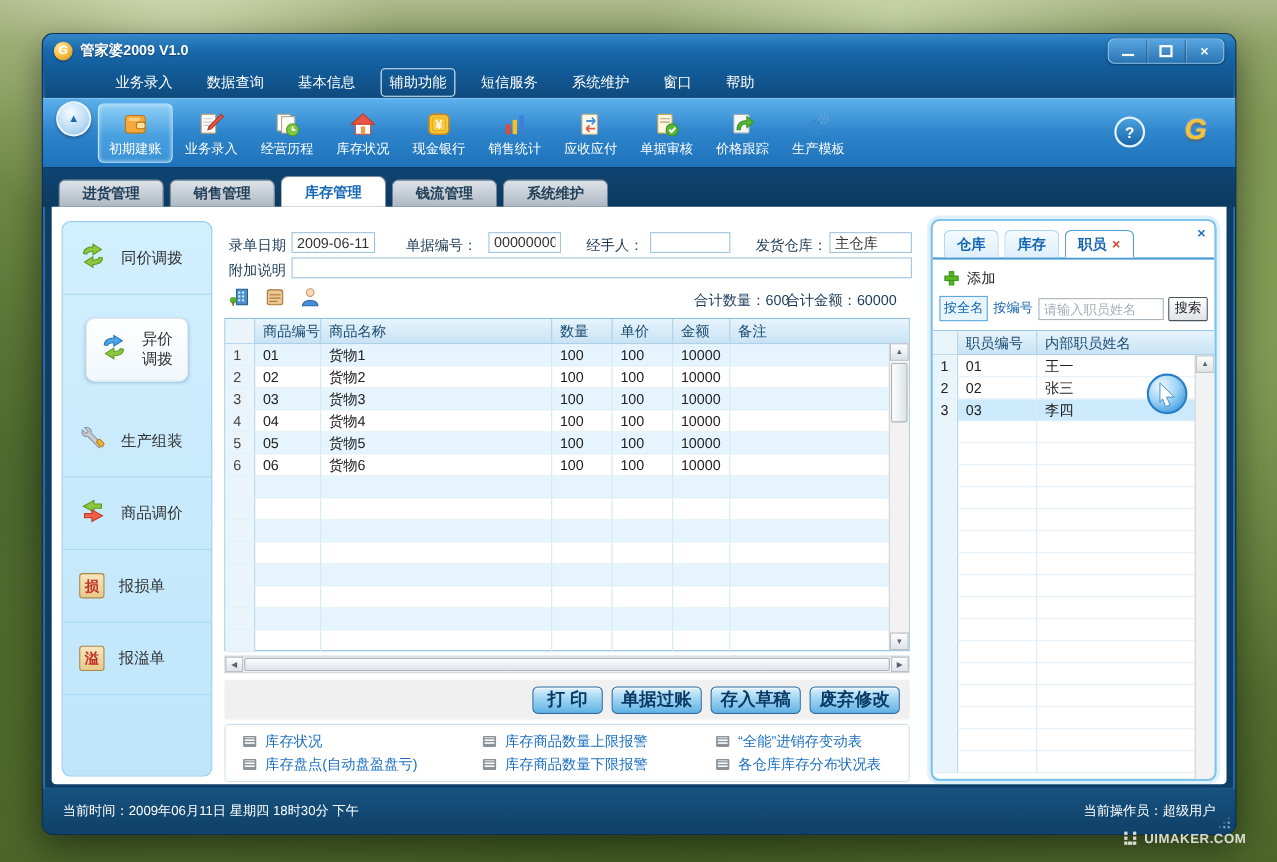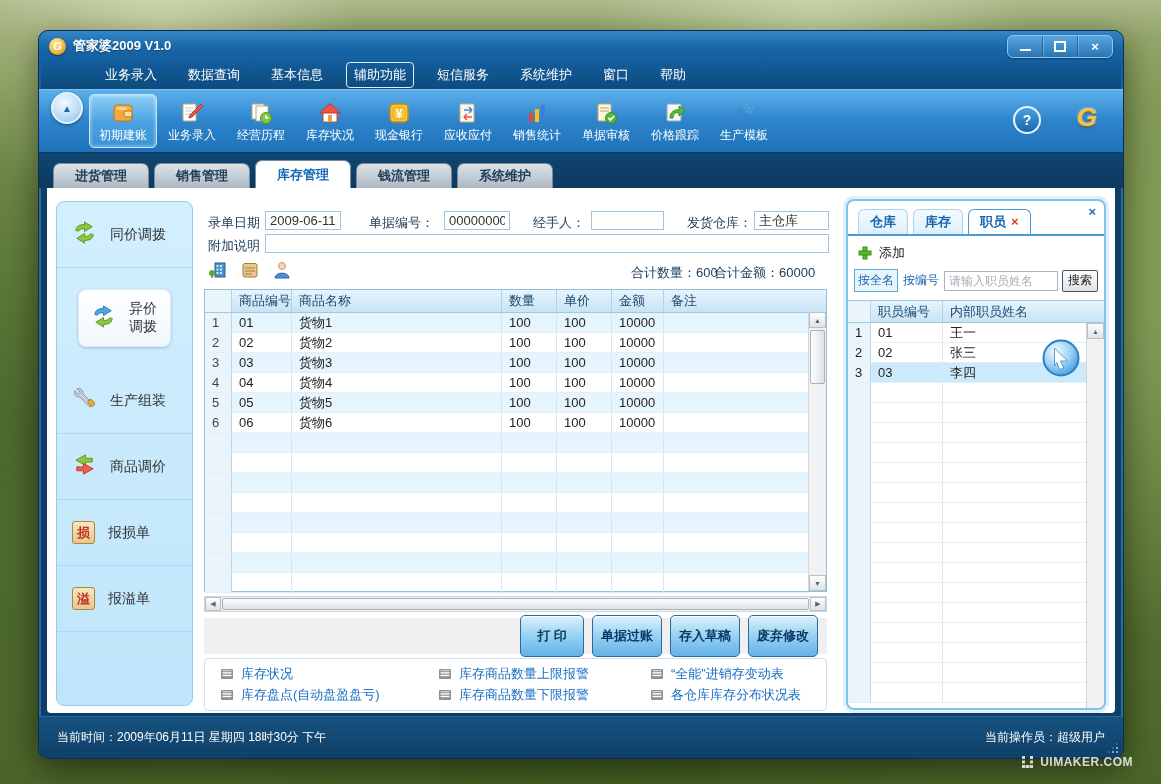--- a/index.html
+++ b/index.html
@@ -97,22 +97,22 @@
   .vthumb{position:absolute;left:1px;right:1px;top:18px;height:52px;background:linear-gradient(90deg,#fdfdfd,#dde2e6);
     border:1px solid #aab2ba;border-radius:2px;}
   .hscroll{position:absolute;left:3px;top:408px;width:623px;height:16px;background:#f2f2f2;border:1px solid #cfd6dc;box-sizing:border-box;}
   .hscroll .sc-arrow{position:absolute;top:0;bottom:0;width:16px;height:auto;}
   .hscroll .left{left:0;} .hscroll .right{right:0;}
   .hthumb{position:absolute;top:1px;bottom:1px;left:17px;right:17px;background:linear-gradient(180deg,#fdfdfd,#dde2e6);
     border:1px solid #aab2ba;border-radius:2px;}
   
   .actbar{position:absolute;left:3px;top:430px;width:623px;height:36px;background:#f0f0f0;border-radius:2px;
     display:flex;align-items:center;justify-content:flex-end;gap:8px;padding-right:9px;box-sizing:border-box;}
-  .abtn{min-width:64px;height:42px;padding:0 8px;border:1px solid #2a6aa0;border-radius:5px;font-size:13px;font-weight:bold;color:#0a3a66;
-    background:linear-gradient(180deg,#dff2fd,#9ed4f2 45%,#62b2e6);box-shadow:inset 0 1px 0 #fff;font-family:Liberation Serif, serif;}
+  .abtn{min-width:64px;height:25px;padding:0 8px;border:1px solid #2a6aa0;border-radius:5px;font-size:16px;font-weight:bold;color:#0a3a66;
+    background:linear-gradient(180deg,#dff2fd,#9ed4f2 45%,#62b2e6);box-shadow:inset 0 1px 0 #fff;font-family:Liberation Sans, sans-serif;}
   
   .linksbox{position:absolute;left:3px;top:470px;width:623px;height:53px;border:1px solid #cfe0ec;border-radius:4px;
     background:#fff;box-sizing:border-box;display:grid;grid-template-columns:218px 212px 1fr;grid-template-rows:1fr 1fr;
     align-items:center;padding:4px 0 4px 15px;}
   .rlink{display:flex;align-items:center;gap:7px;font-size:13px;color:#1b6fc2;}
   
   .rpanel{position:absolute;left:799px;top:11px;width:260px;height:511px;background:#fff;
     border:2px solid #7fc2ea;border-radius:8px;box-shadow:0 0 0 3px rgba(150,210,245,.3);box-sizing:border-box;overflow:hidden;}
   .rp-close{position:absolute;top:3px;right:8px;color:#1b6fc2;font-weight:bold;font-size:13px;}
   .rp-tabs{display:flex;gap:5px;padding:8px 0 0 10px;border-bottom:2px solid #4a9ad6;}
@@ -234,36 +234,36 @@
             <rect x="3" y="3" width="18" height="18" rx="4" fill="#f8c838" stroke="#c8881a" stroke-width="1.5"></rect>
             <rect x="6" y="6" width="12" height="12" rx="2" fill="none" stroke="#e8a820"></rect>
             <text x="12" y="16.5" text-anchor="middle" font-size="12" font-weight="bold" fill="#fff">¥</text>
           </svg>
       </span>
       <span>现金银行</span>
     </div>
     <div class="tbtn">
       <span class="ticon">
         <svg width="24" height="24" viewBox="0 0 24 24">
+            <rect x="4" y="12" width="4" height="9" fill="#e84838"></rect>
+            <rect x="10" y="8" width="4" height="13" fill="#f8c020"></rect>
+            <rect x="16" y="4" width="4" height="17" fill="#3a80d8"></rect>
+          </svg>
+      </span>
+      <span>销售统计</span>
+    </div>
+    <div class="tbtn">
+      <span class="ticon">
+        <svg width="24" height="24" viewBox="0 0 24 24">
             <rect x="4" y="3" width="14" height="18" rx="1" fill="#fdf8ec" stroke="#c8b088"></rect>
             <path d="M8 9 h8 M16 9 l-3 -3 M16 9 l-3 3" stroke="#4090d8" fill="none" stroke-width="1.6"></path>
             <path d="M16 16 h-8 M8 16 l3 -3 M8 16 l3 3" stroke="#e05848" fill="none" stroke-width="1.6"></path>
           </svg>
       </span>
       <span>应收应付</span>
-    </div>
-    <div class="tbtn">
-      <span class="ticon">
-        <svg width="24" height="24" viewBox="0 0 24 24">
-            <rect x="4" y="12" width="4" height="9" fill="#e84838"></rect>
-            <rect x="10" y="8" width="4" height="13" fill="#f8c020"></rect>
-            <rect x="16" y="4" width="4" height="17" fill="#3a80d8"></rect>
-          </svg>
-      </span>
-      <span>销售统计</span>
     </div>
     <div class="tbtn">
       <span class="ticon">
         <svg width="24" height="24" viewBox="0 0 24 24">
             <rect x="4" y="3" width="13" height="17" rx="1" fill="#fdf6e0" stroke="#c8a858"></rect>
             <line x1="6" y1="7" x2="15" y2="7" stroke="#b8a070"></line>
             <line x1="6" y1="10" x2="15" y2="10" stroke="#b8a070"></line>
             <circle cx="17" cy="17" r="5.5" fill="#58b838" stroke="#3a9020"></circle>
             <path d="M14.5 17 l2 2 l3.5 -4" stroke="#fff" stroke-width="1.8" fill="none"></path>
           </svg>

